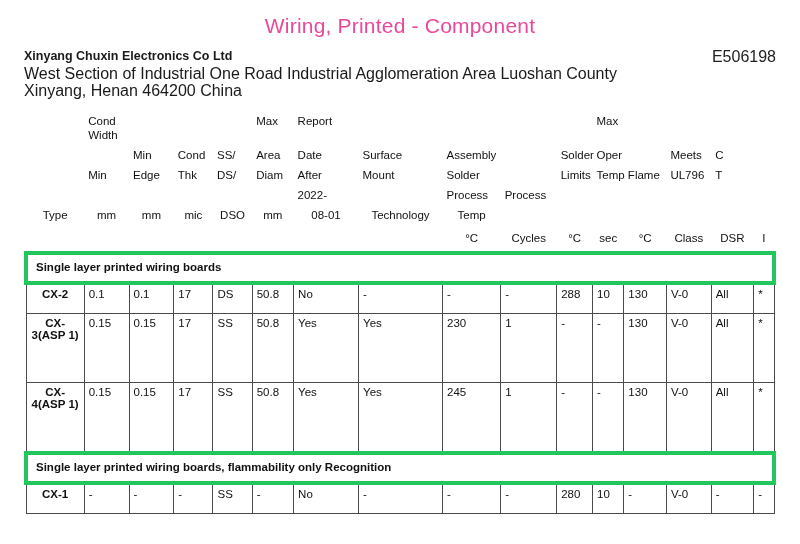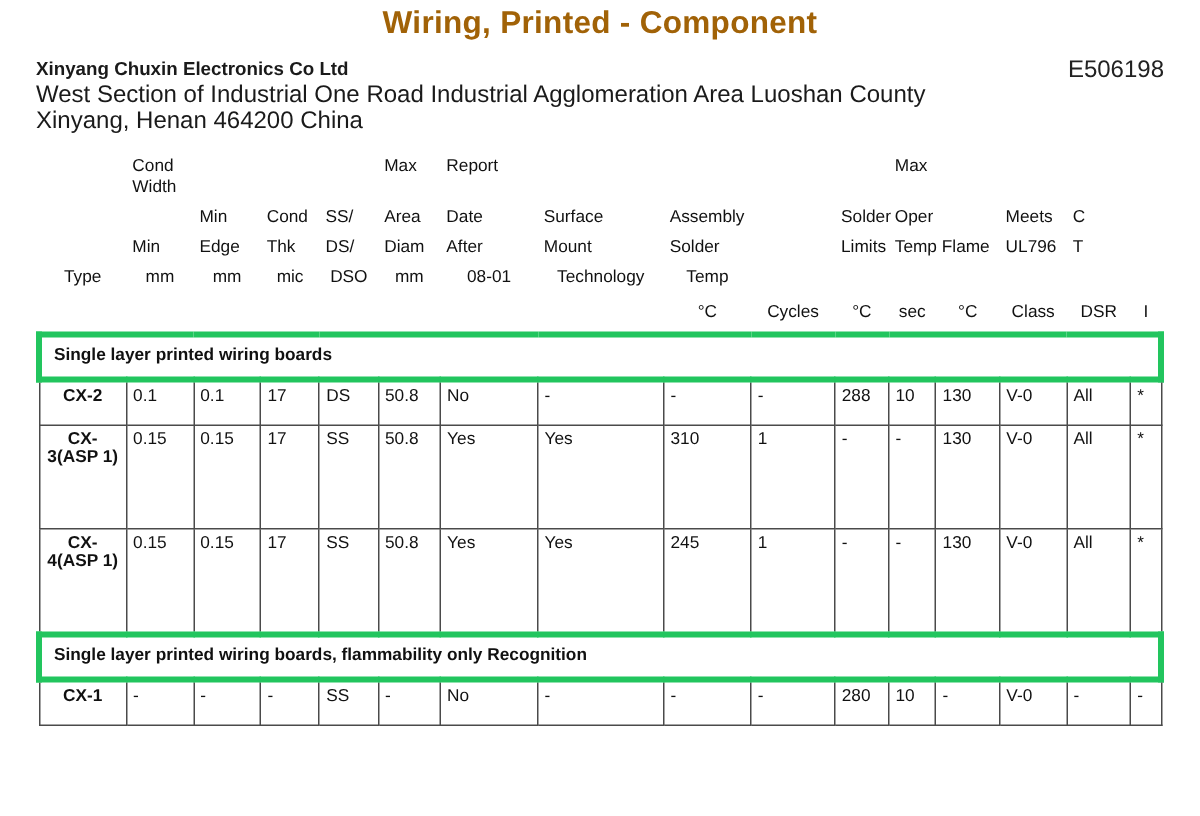--- a/index.html
+++ b/index.html
@@ -18,23 +18,23 @@
   .page {
     position: relative;
     width: 800px;
     height: 544px;
     box-sizing: border-box;
     padding: 0 24px;
   }
   .doc-title {
     text-align: center;
     font-size: 21px;
-    font-weight: 700;
-    color: #a16207;
-    padding-top: 4px;
+    font-weight: 400;
+    color: #ec4899;
+    padding-top: 14px;
     letter-spacing: 0.2px;
   }
   .company-block {
     margin-top: 10px;
     font-size: 12px;
     line-height: 17px;
     position: relative;
   }
   .company-name {
     font-weight: bold;
@@ -196,20 +196,38 @@
         <th>Mount</th>
         <th>Solder</th>
         <th></th>
         <th>Limits</th>
         <th>Temp</th>
         <th>Flame</th>
         <th>UL796</th>
         <th>T</th>
         <th></th>
       </tr>
+      <tr>
+        <th></th>
+        <th></th>
+        <th></th>
+        <th></th>
+        <th></th>
+        <th></th>
+        <th>2022-</th>
+        <th></th>
+        <th>Process</th>
+        <th>Process</th>
+        <th></th>
+        <th></th>
+        <th></th>
+        <th></th>
+        <th></th>
+        <th></th>
+      </tr>
       <tr class="h-last">
         <th>Type</th>
         <th>mm</th>
         <th>mm</th>
         <th>mic</th>
         <th>DSO</th>
         <th>mm</th>
         <th>08-01</th>
         <th>Technology</th>
         <th>Temp</th>
@@ -265,21 +283,21 @@
       </tr>
       <tr class="tall-row">
         <td class="type-cell">CX-3(ASP 1)</td>
         <td>0.15</td>
         <td>0.15</td>
         <td>17</td>
         <td>SS</td>
         <td>50.8</td>
         <td>Yes</td>
         <td>Yes</td>
-        <td>310</td>
+        <td>230</td>
         <td>1</td>
         <td>-</td>
         <td>-</td>
         <td>130</td>
         <td>V-0</td>
         <td>All</td>
         <td>*</td>
       </tr>
       <tr class="tall-row">
         <td class="type-cell">CX-4(ASP 1)</td>

